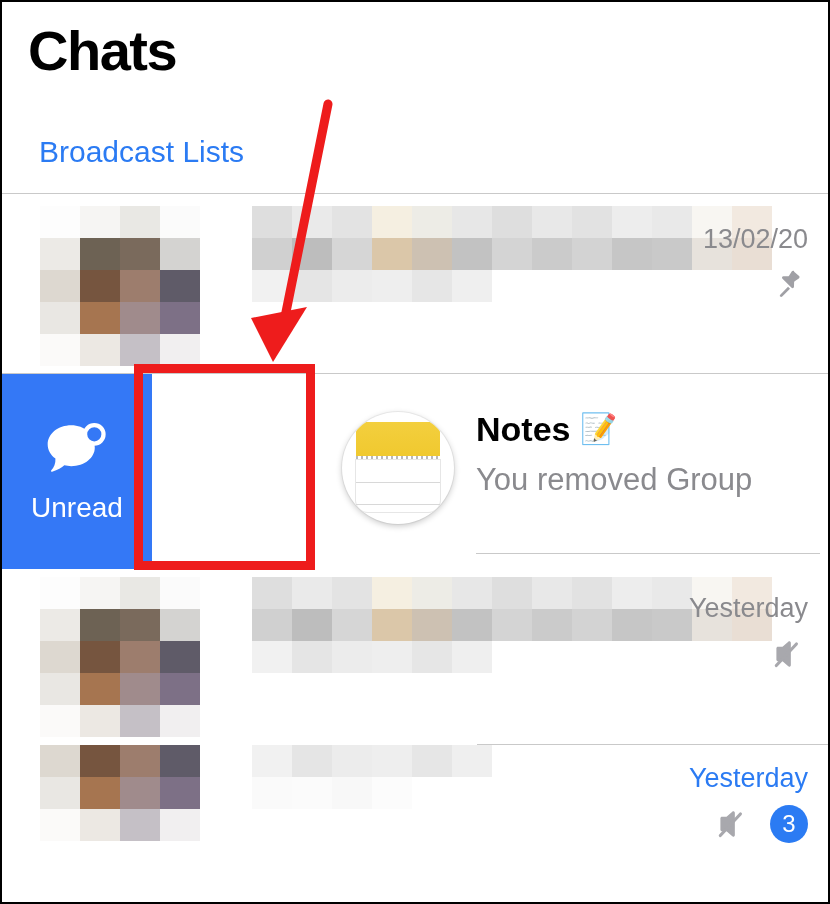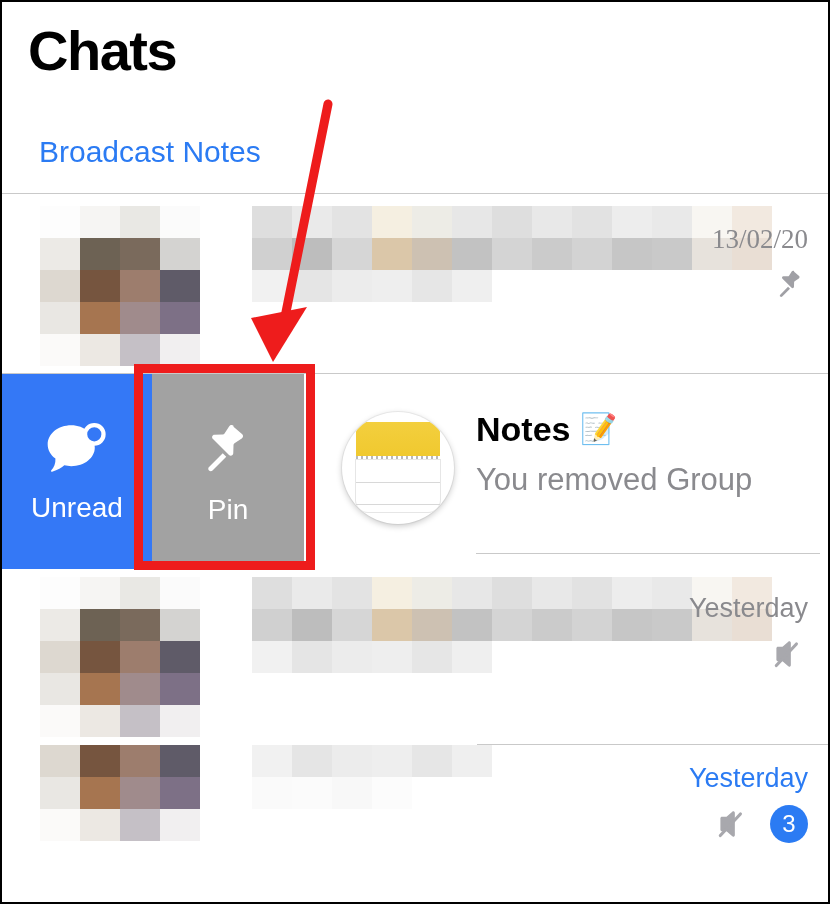--- a/index.html
+++ b/index.html
@@ -191,21 +191,21 @@
     pointer-events: none;
   }
 </style>
 </head>
 <body>
 
 <div id="app">
 
   <div class="header">
     <div class="page-title">Chats</div>
-    <div class="nav-link nav-left">Broadcast Notes</div>
+    <div class="nav-link nav-left">Broadcast Lists</div>
   </div>
   <div class="header-rule"></div>
 
   <div class="list">
 
     <div class="row row-1">
       <div class="mosaic" style="left:38px;top:12px;width:180px;height:160px;">
         <i style="left:0;top:0;width:40px;height:32px;background:#fdfdfd"></i>
         <i style="left:40px;top:0;width:40px;height:32px;background:#f6f5f3"></i>
         <i style="left:80px;top:0;width:40px;height:32px;background:#e9e8e4"></i>
@@ -257,47 +257,41 @@
         <i style="left:80px;top:0;width:40px;height:32px;background:#e9e9e9"></i>
         <i style="left:120px;top:0;width:40px;height:32px;background:#f8f6f2"></i>
         <i style="left:160px;top:0;width:40px;height:32px;background:#f2e9e0"></i>
         <i style="left:0;top:32px;width:40px;height:32px;background:#d3d3d3"></i>
         <i style="left:40px;top:32px;width:40px;height:32px;background:#c6c6c6"></i>
         <i style="left:80px;top:32px;width:40px;height:32px;background:#c9c9c9"></i>
         <i style="left:120px;top:32px;width:40px;height:32px;background:#e7e2dc"></i>
         <i style="left:160px;top:32px;width:40px;height:32px;background:#e9ded4"></i>
       </div>
 
-      <div class="meta" style="top:32px;font-family:Liberation Serif, serif;">
+      <div class="meta" style="top:32px;">
         <div class="meta-time">13/02/20</div>
         <div class="meta-icons">
           <svg width="34" height="34" viewBox="0 0 24 24" fill="#a0a0a5">
             <path d="M14.2 2.3c-.5-.5-1.3-.4-1.7.2L10.6 5.4c-.2.3-.5.4-.8.4l-3.2.1c-.9 0-1.3 1.1-.6 1.7l6.4 6.4c.6.6 1.7.2 1.7-.7l.1-3.2c0-.3.1-.6.4-.8l2.9-1.9c.6-.4.7-1.2.2-1.7l-3.5-3zM9.9 13.3 4.4 18.8c-.4.4-.4 1 0 1.4.4.4 1 .4 1.4 0l5.5-5.5-1.4-1.4z"></path>
           </svg>
         </div>
       </div>
       <div class="row-sep-full" style="top:179px;"></div>
     </div>
 
     <div class="row row-2">
 
       <div class="swipe-unread">
         <svg width="66" height="56" viewBox="0 0 40 34">
           <path d="M16.5 2C8.5 2 2.2 7.2 2.2 13.6c0 3.4 1.8 6.4 4.7 8.5.2 3.1-.9 5.4-2.5 7.2-.4.4 0 1.1.5.9 3.4-1 5.9-2.6 7.4-3.9 1.3.3 2.7.5 4.2.5 8 0 14.3-5.2 14.3-11.2C30.8 7.2 24.5 2 16.5 2z" fill="#ffffff"></path>
           <circle cx="30.5" cy="7.5" r="5.6" fill="#3478f6" stroke="#ffffff" stroke-width="2.6"></circle>
         </svg>
         <div class="swipe-label">Unread</div>
       </div>
 
-      <div class="swipe-pin">
-        <svg width="60" height="60" viewBox="0 0 24 24" fill="#ffffff">
-          <path d="M14.2 2.3c-.5-.5-1.3-.4-1.7.2L10.6 5.4c-.2.3-.5.4-.8.4l-3.2.1c-.9 0-1.3 1.1-.6 1.7l6.4 6.4c.6.6 1.7.2 1.7-.7l.1-3.2c0-.3.1-.6.4-.8l2.9-1.9c.6-.4.7-1.2.2-1.7l-3.5-3zM9.9 13.3 4.4 18.8c-.4.4-.4 1 0 1.4.4.4 1 .4 1.4 0l5.5-5.5-1.4-1.4z"></path>
-        </svg>
-        <div class="swipe-label">Pin</div>
-      </div>
 
       <div class="chat-body">
         <div class="avatar">
           <div class="note-top"></div>
           <div class="note-dash"></div>
           <div class="note-sheet">
             <div class="note-line" style="top:22px"></div>
             <div class="note-line" style="top:44px"></div>
           </div>
         </div>

